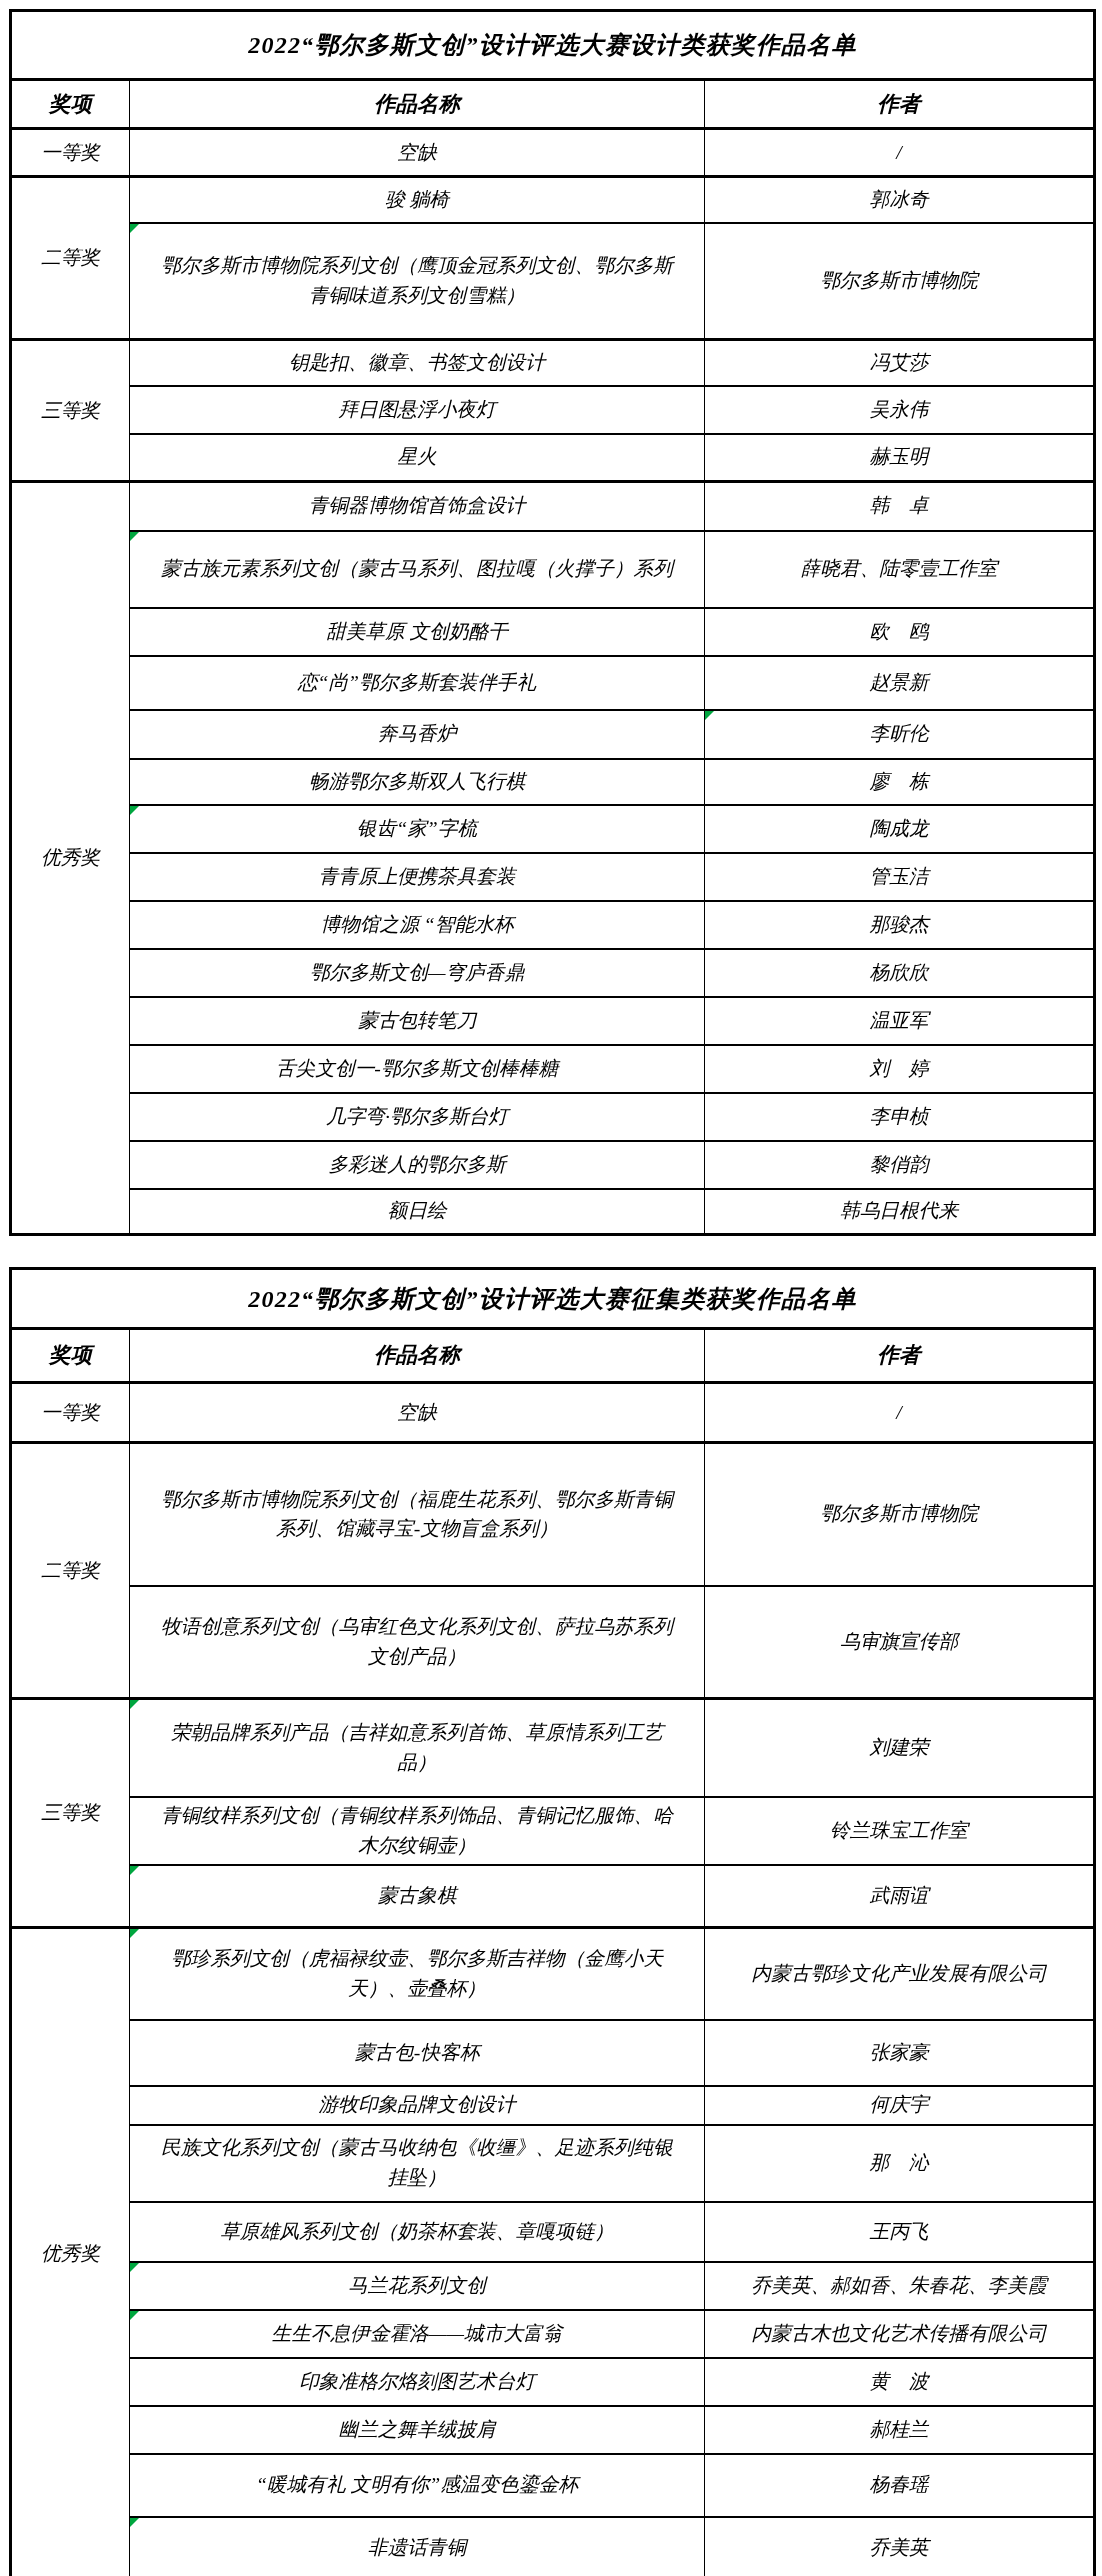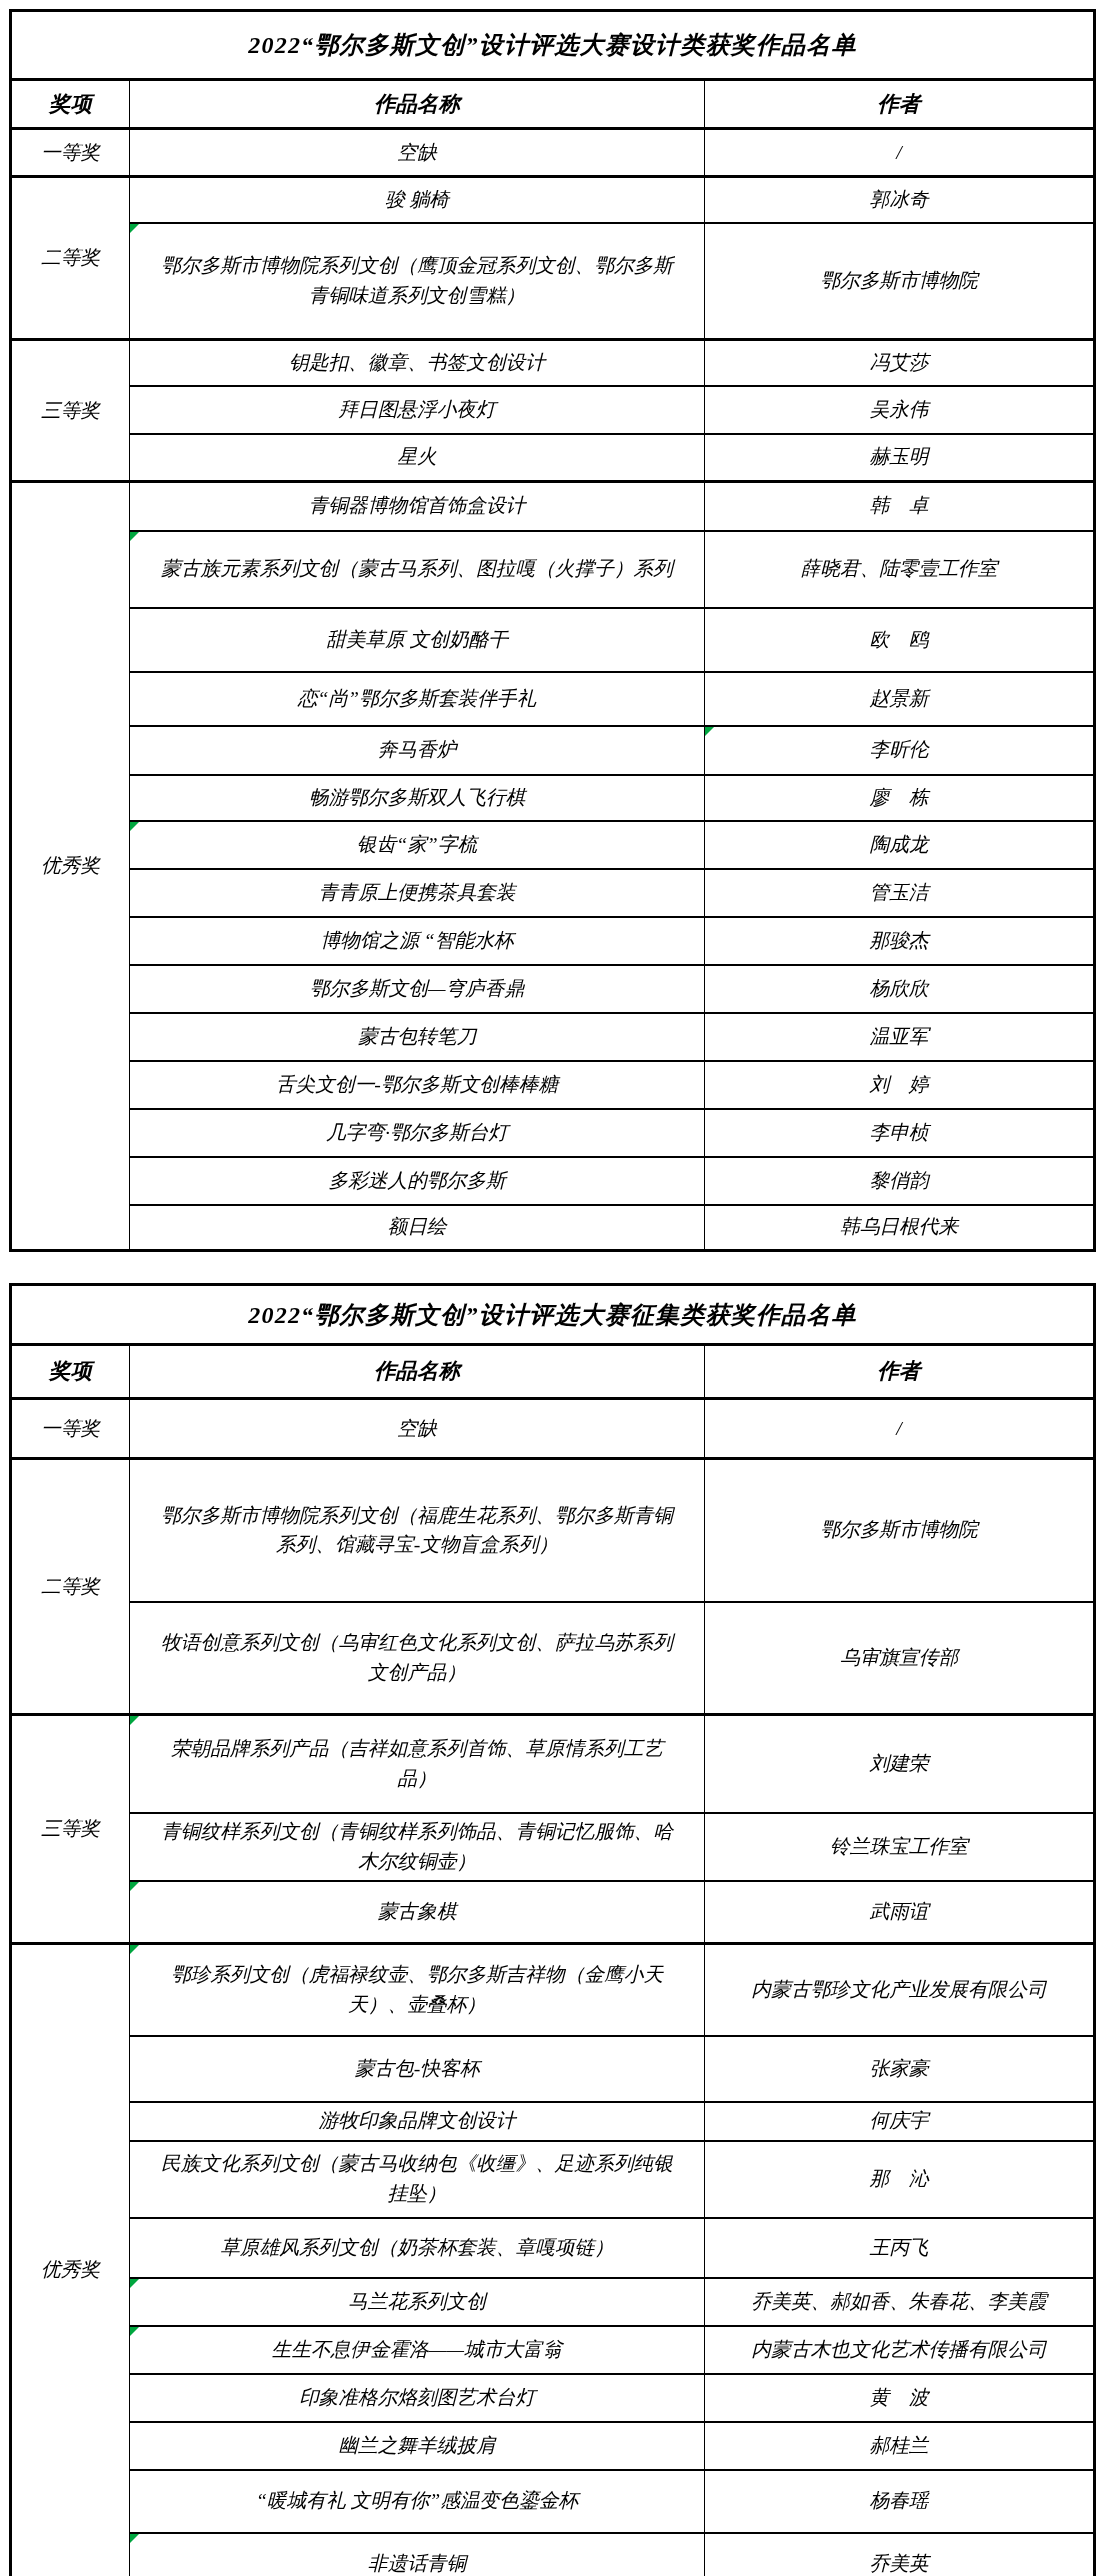--- a/index.html
+++ b/index.html
@@ -117,21 +117,21 @@
         </tr>
         <tr class="data-row group-start" style="height: 49px;">
           <td class="award-cell" rowspan="15">优秀奖</td>
           <td class="work-cell">青铜器博物馆首饰盒设计</td>
           <td class="author-cell">韩　卓</td>
         </tr>
         <tr class="data-row" style="height: 77px;">
           <td class="work-cell">蒙古族元素系列文创（蒙古马系列、图拉嘎（火撑子）系列<span class="corner-mark"></span></td>
           <td class="author-cell">薛晓君、陆零壹工作室</td>
         </tr>
-        <tr class="data-row" style="height: 64px;">
+        <tr class="data-row" style="height: 48px;">
           <td class="work-cell">甜美草原 文创奶酪干</td>
           <td class="author-cell">欧　鸥</td>
         </tr>
         <tr class="data-row" style="height: 54px;">
           <td class="work-cell">恋“尚”鄂尔多斯套装伴手礼</td>
           <td class="author-cell">赵景新</td>
         </tr>
         <tr class="data-row" style="height: 49px;">
           <td class="work-cell">奔马香炉</td>
           <td class="author-cell">李昕伦<span class="corner-mark"></span></td>

